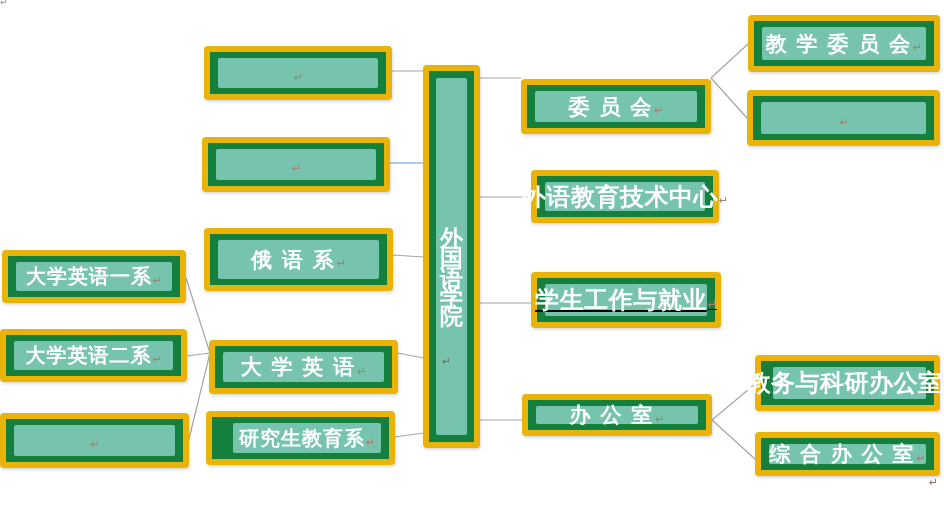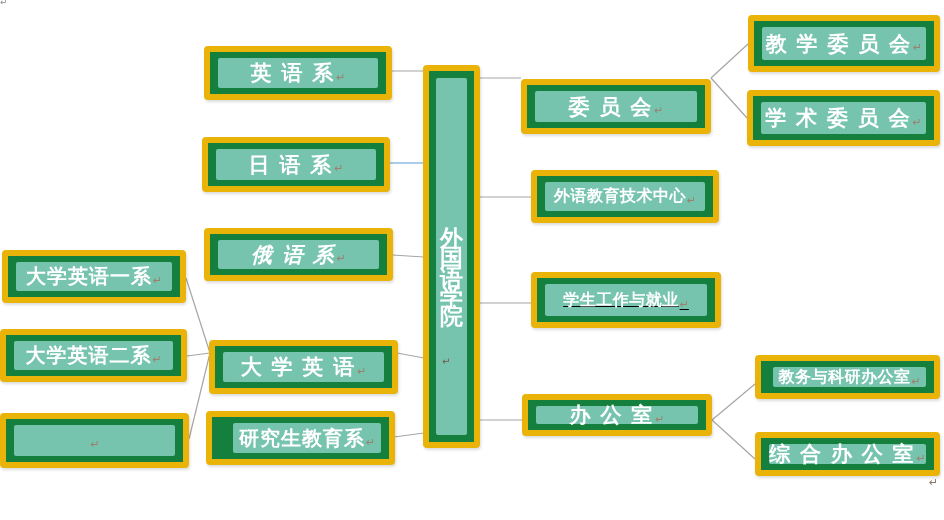--- a/index.html
+++ b/index.html
@@ -20,43 +20,43 @@
     padding:6px 8px;
   }
   .fill{
     width:100%;height:100%;background:#76C3AE;border-radius:2px;
     display:flex;align-items:center;justify-content:center;
     color:#ffffff;font-weight:bold;white-space:nowrap;
     position:relative;
   }
   .fz21{font-size:21px;letter-spacing:2px;}
   .fz22{font-size:20px;letter-spacing:1px;}
-  .fz20{font-size:16px;letter-spacing:0.5px;}
+  .fz20{font-size:24px;letter-spacing:0.5px;}
   .mark{
     font-size:11px;color:#9C8170;font-weight:normal;
     margin-left:1px;transform:translateY(4px);letter-spacing:0;
   }
 
   
   #n-dy1{left:2px;top:250px;width:184px;height:53px;}
   #n-dy2{left:0px;top:329px;width:187px;height:53px;}
   #n-dy3{left:0px;top:413px;width:189px;height:55px;}
   #n-yingyu{left:204px;top:46px;width:188px;height:54px;}
   #n-riyu{left:202px;top:137px;width:188px;height:55px;}
-  #n-eyu{left:204px;top:228px;width:189px;height:53px;font-style:italic;}
+  #n-eyu{left:204px;top:228px;width:189px;height:63px;}
   #n-daxue{left:209px;top:340px;width:189px;height:54px;}
   #n-yanjiu{left:206px;top:411px;width:189px;height:54px;padding-left:21px;}
   #n-college{left:423px;top:65px;width:57px;height:383px;padding:7px;}
   #n-weiyuanhui{left:521px;top:51px;width:190px;height:55px;margin-top:28px;}
   #n-jiaoxuewei{left:748px;top:15px;width:192px;height:57px;}
   #n-xueshuwei{left:747px;top:90px;width:193px;height:56px;}
   #n-waiyuzhongxin{left:531px;top:170px;width:188px;height:53px;}
   #n-xuesheng{left:531px;top:272px;width:190px;height:56px;text-decoration:underline;}
   #n-bangongshi{left:522px;top:394px;width:190px;height:42px;}
-  #n-jiaowu{left:755px;top:355px;width:185px;height:44px;padding-left:12px;}
+  #n-jiaowu{left:755px;top:355px;width:185px;height:56px;padding-left:12px;}
   #n-zonghe{left:755px;top:432px;width:185px;height:44px;}
 
   
   .center-label{
     writing-mode:vertical-rl;text-orientation:upright;
     font-size:23px;font-weight:bold;letter-spacing:19px;line-height:1;
   }
   .center-anchor{
     position:absolute;left:6px;top:278px;
     font-size:10px;color:#7b564a;transform:none;margin:0;
@@ -106,27 +106,25 @@
     </div>
   </div>
   <div class="node" id="n-dy3">
     <div class="fill">
         <span class="mark">↵</span>
     </div>
   </div>
 
   <div class="node" id="n-yingyu">
     <div class="fill">
-      <span class="fz21">英 语 系</span>
         <span class="mark">↵</span>
     </div>
   </div>
   <div class="node" id="n-riyu">
     <div class="fill">
-      <span class="fz21">日 语 系</span>
         <span class="mark">↵</span>
     </div>
   </div>
   <div class="node" id="n-eyu">
     <div class="fill">
       <span class="fz21">俄 语 系</span>
         <span class="mark">↵</span>
     </div>
   </div>
   <div class="node" id="n-daxue">
@@ -156,21 +154,20 @@
     </div>
   </div>
   <div class="node" id="n-jiaoxuewei">
     <div class="fill">
       <span class="fz21">教 学 委 员 会</span>
         <span class="mark">↵</span>
     </div>
   </div>
   <div class="node" id="n-xueshuwei">
     <div class="fill">
-      <span class="fz21">学 术 委 员 会</span>
         <span class="mark">↵</span>
     </div>
   </div>
   <div class="node" id="n-waiyuzhongxin">
     <div class="fill">
       <span class="fz20">外语教育技术中心</span>
         <span class="mark">↵</span>
     </div>
   </div>
   <div class="node" id="n-xuesheng">

